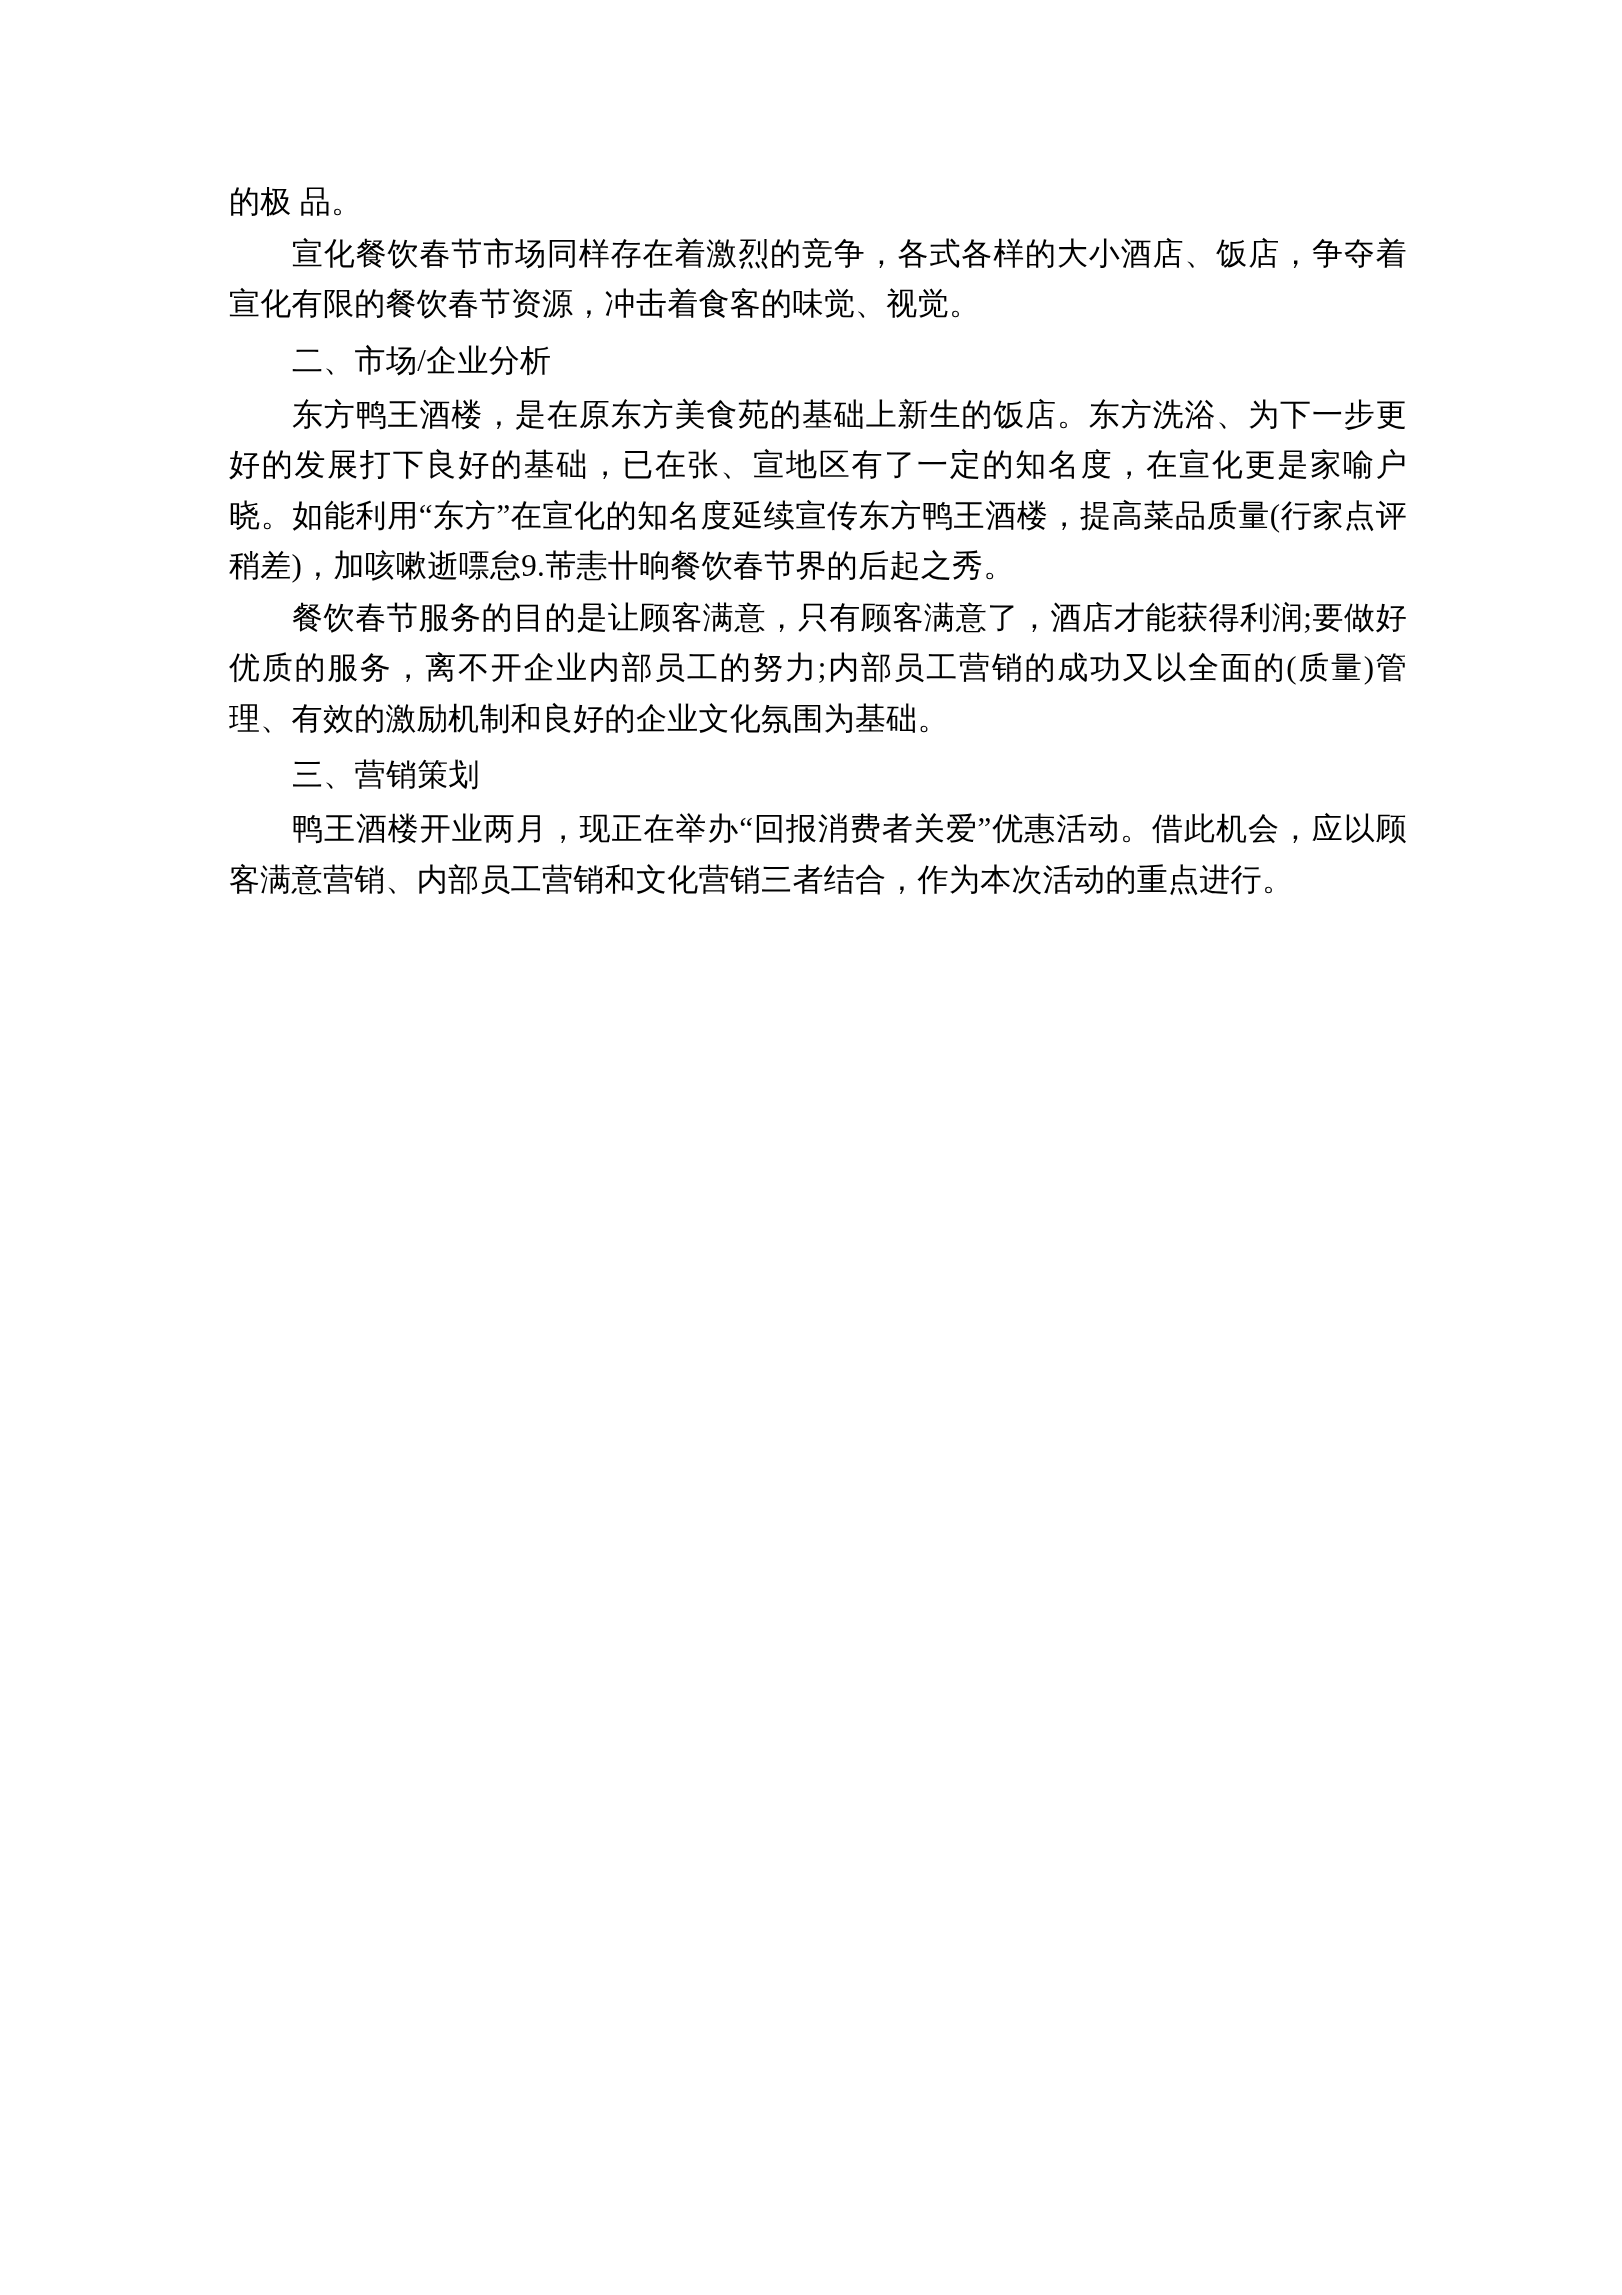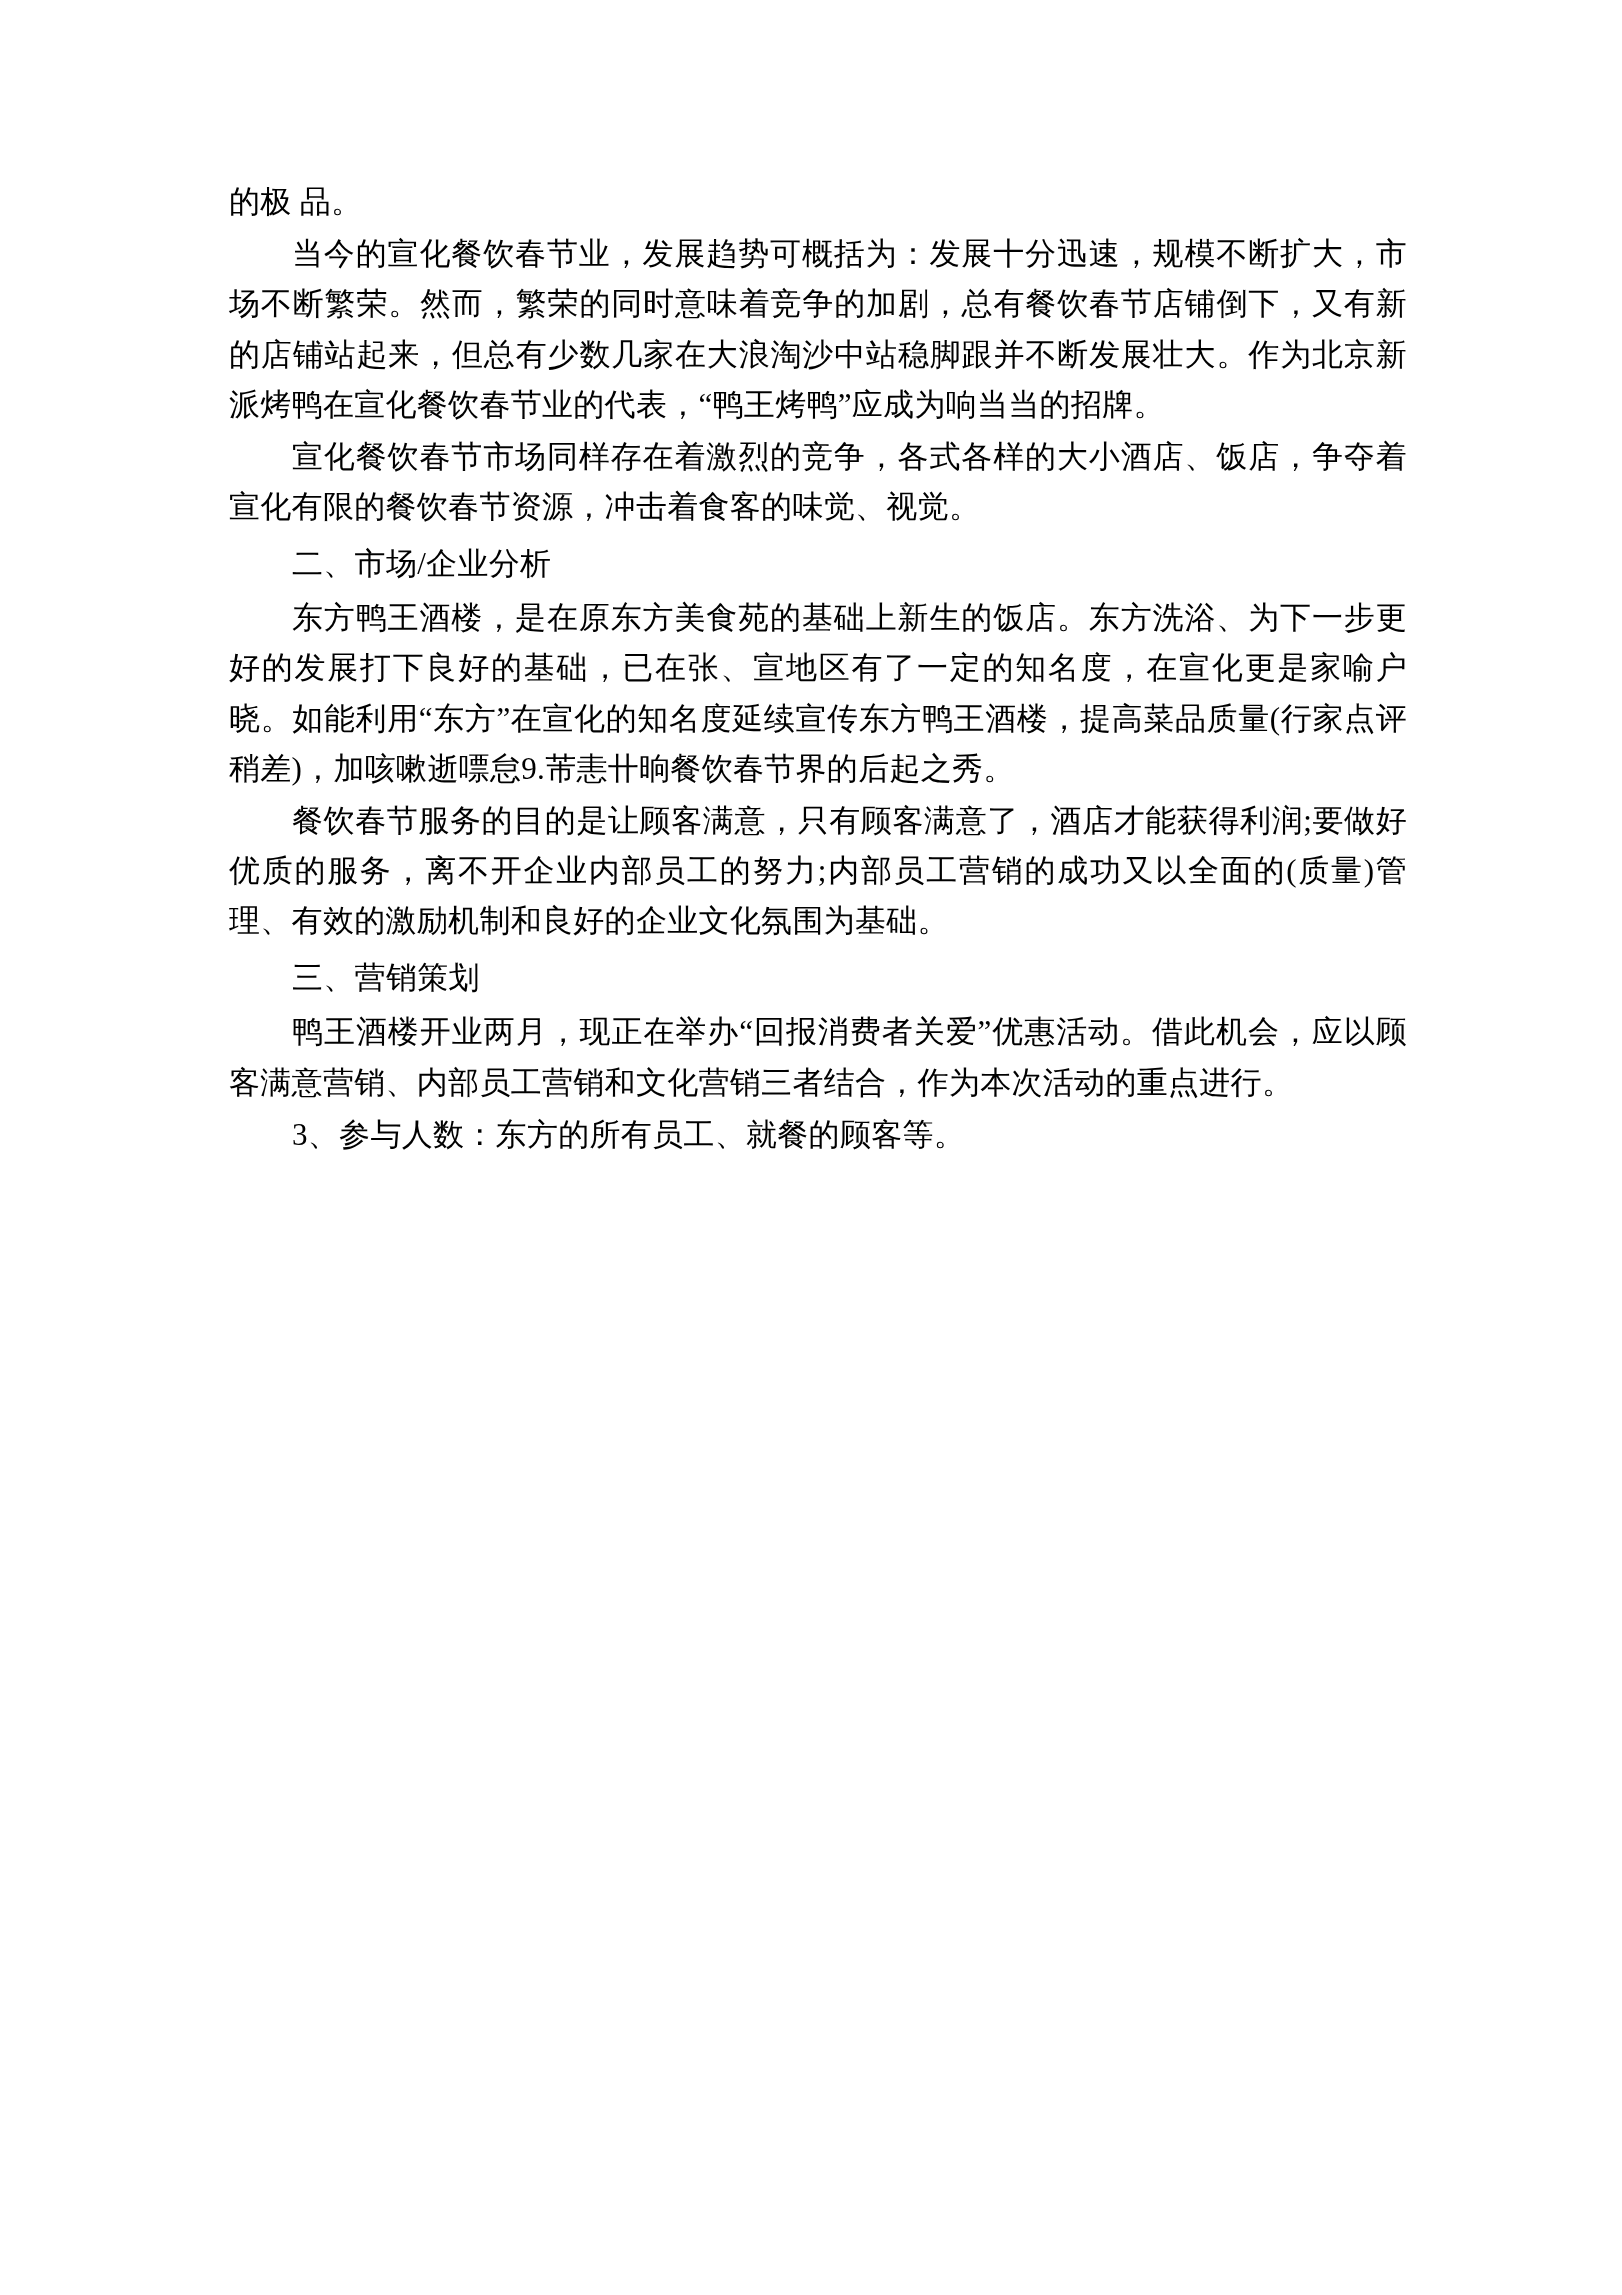--- a/index.html
+++ b/index.html
@@ -43,34 +43,32 @@
   }
 </style>
 </head>
 <body>
 
 <div class="page">
   <div class="doc-body">
 
     <p class="para no-indent">的极 品。</p>
 
-    <p class="para">当今的宣化餐饮春节业，发展趋势可概括为：发展十分迅速，规模不断扩大，市场不断繁荣。然而，繁荣的同时意味着竞争的加剧，总有餐饮春节店铺倒下，又有新的店铺站起来，但总有少数几家在大浪淘沙中站稳脚跟并不断发展壮大。作为北京新派烤鸭在宣化餐饮春节业的代表，“鸭王烤鸭”应成为响当当的招牌。</p>
 
     <p class="para">宣化餐饮春节市场同样存在着激烈的竞争，各式各样的大小酒店、饭店，争夺着宣化有限的餐饮春节资源，冲击着食客的味觉、视觉。</p>
 
     <p class="para heading">二、市场/企业分析</p>
 
 
     <p class="para">东方鸭王酒楼，是在原东方美食苑的基础上新生的饭店。东方洗浴、为下一步更好的发展打下良好的基础，已在张、宣地区有了一定的知名度，在宣化更是家喻户晓。如能利用“东方”在宣化的知名度延续宣传东方鸭王酒楼，提高菜品质量(行家点评稍差)，加咳嗽逝嘌怠9.芾恚卄晌餐饮春节界的后起之秀。</p>
 
     <p class="para">餐饮春节服务的目的是让顾客满意，只有顾客满意了，酒店才能获得利润;要做好优质的服务，离不开企业内部员工的努力;内部员工营销的成功又以全面的(质量)管理、有效的激励机制和良好的企业文化氛围为基础。</p>
 
     <p class="para heading">三、营销策划</p>
 
     <p class="para">鸭王酒楼开业两月，现正在举办“回报消费者关爱”优惠活动。借此机会，应以顾客满意营销、内部员工营销和文化营销三者结合，作为本次活动的重点进行。</p>
 
 
 
-    <p class="para">3、参与人数：东方的所有员工、就餐的顾客等。</p>
 
   </div>
 </div>
 
 
 </body></html>

